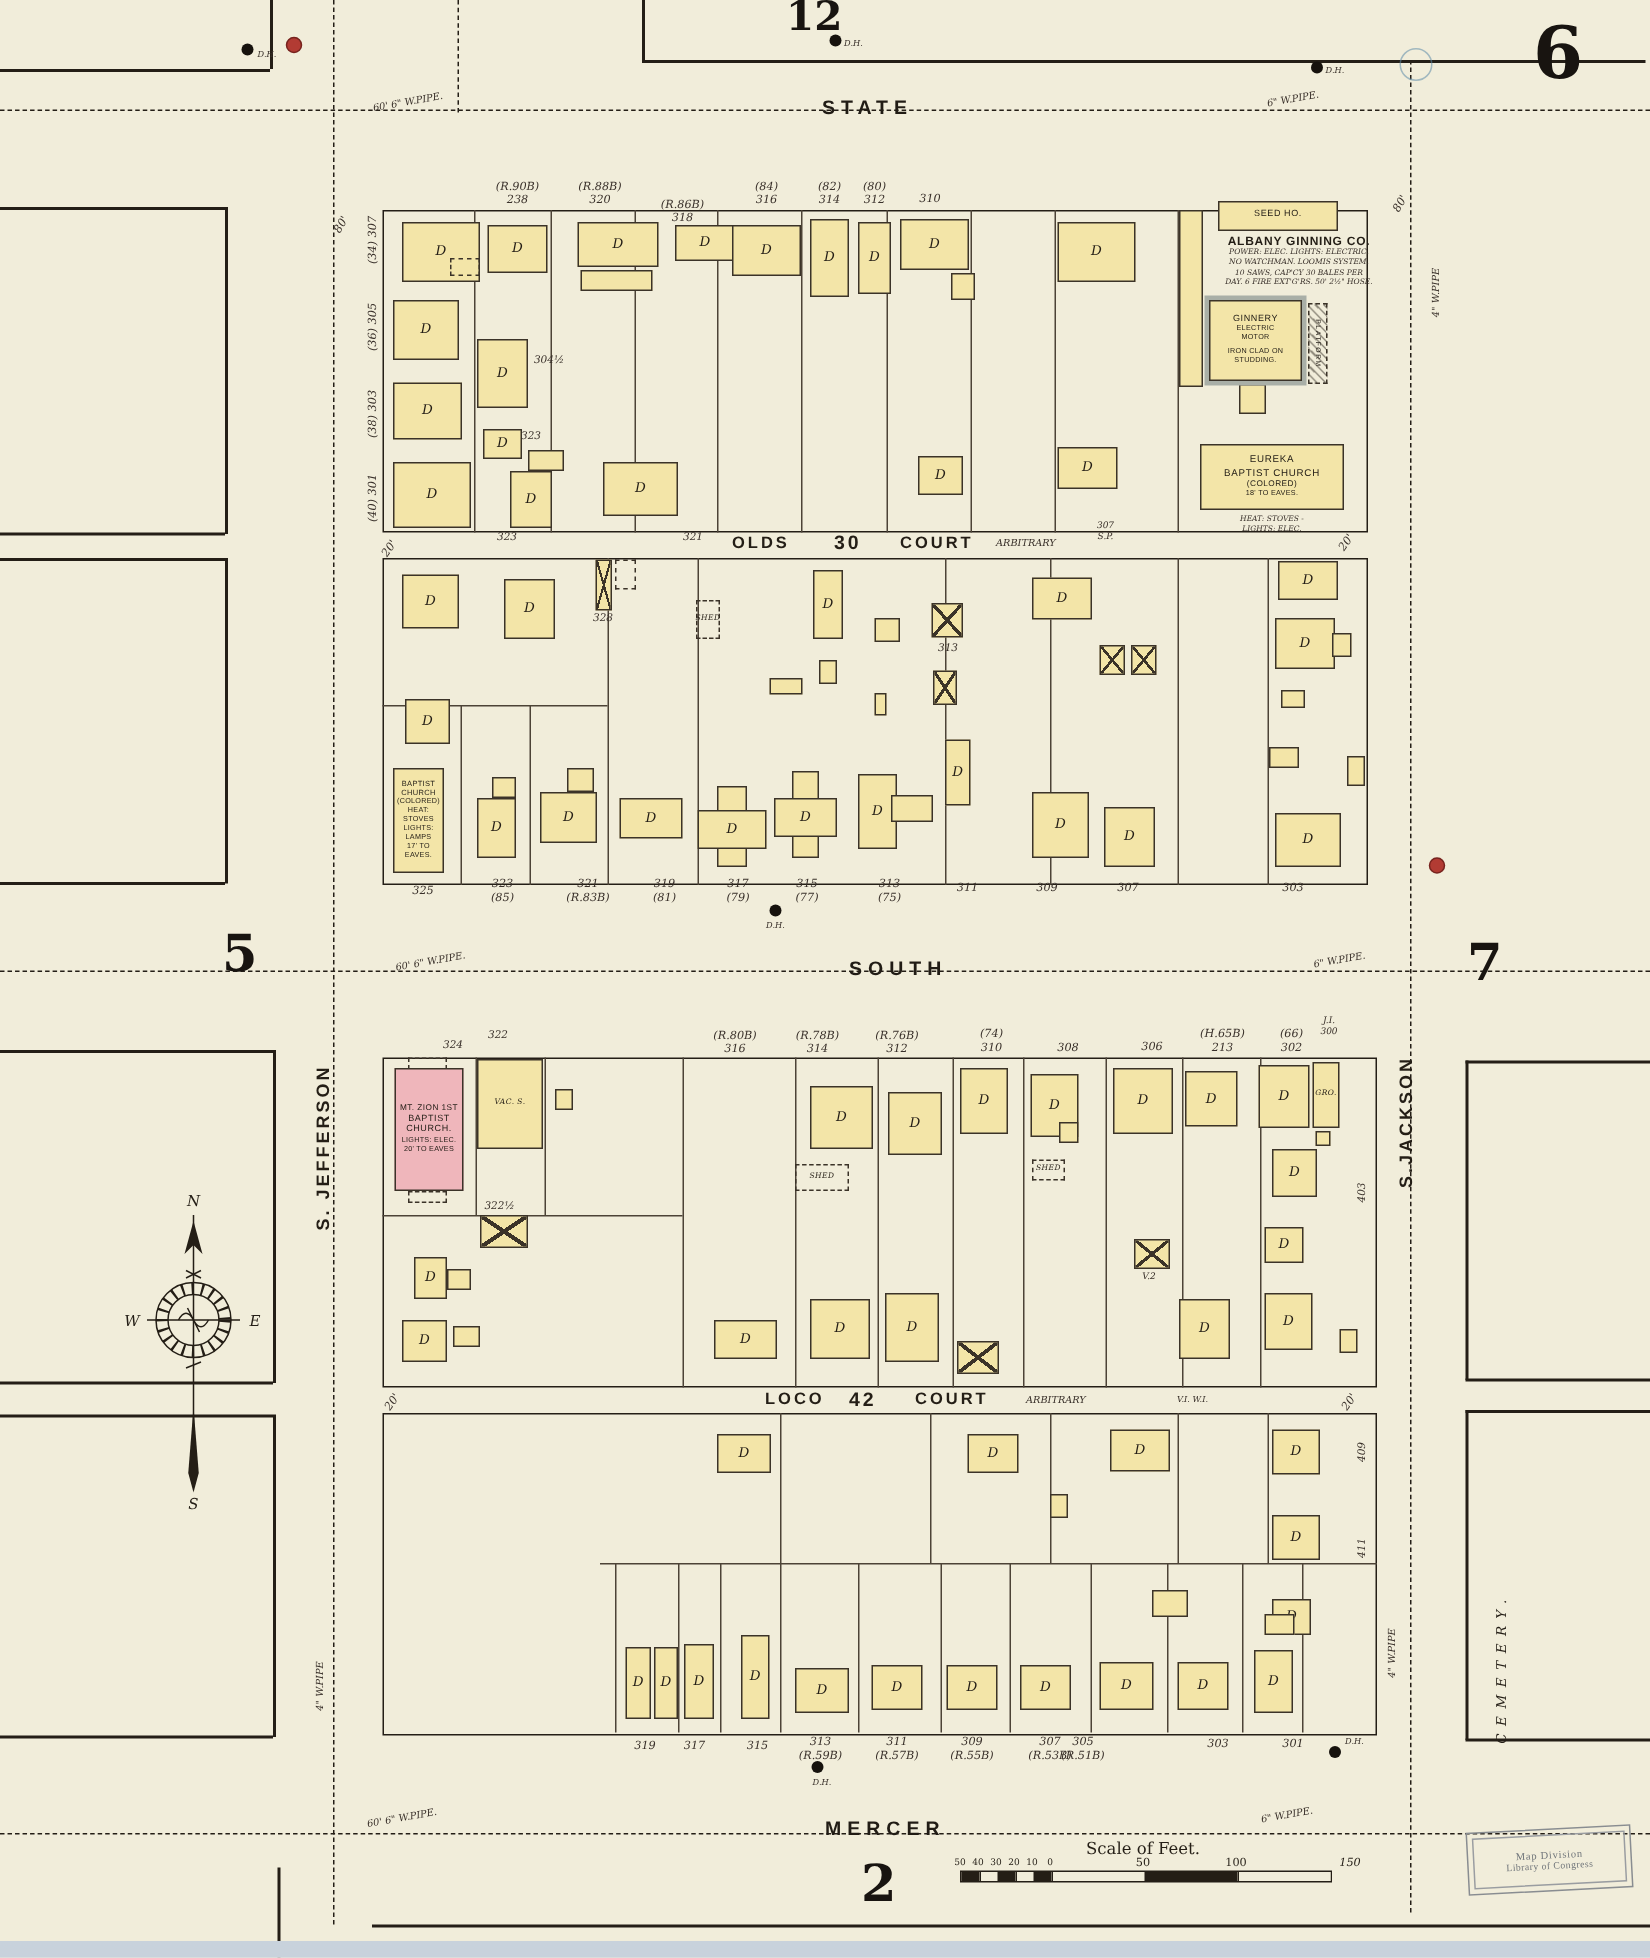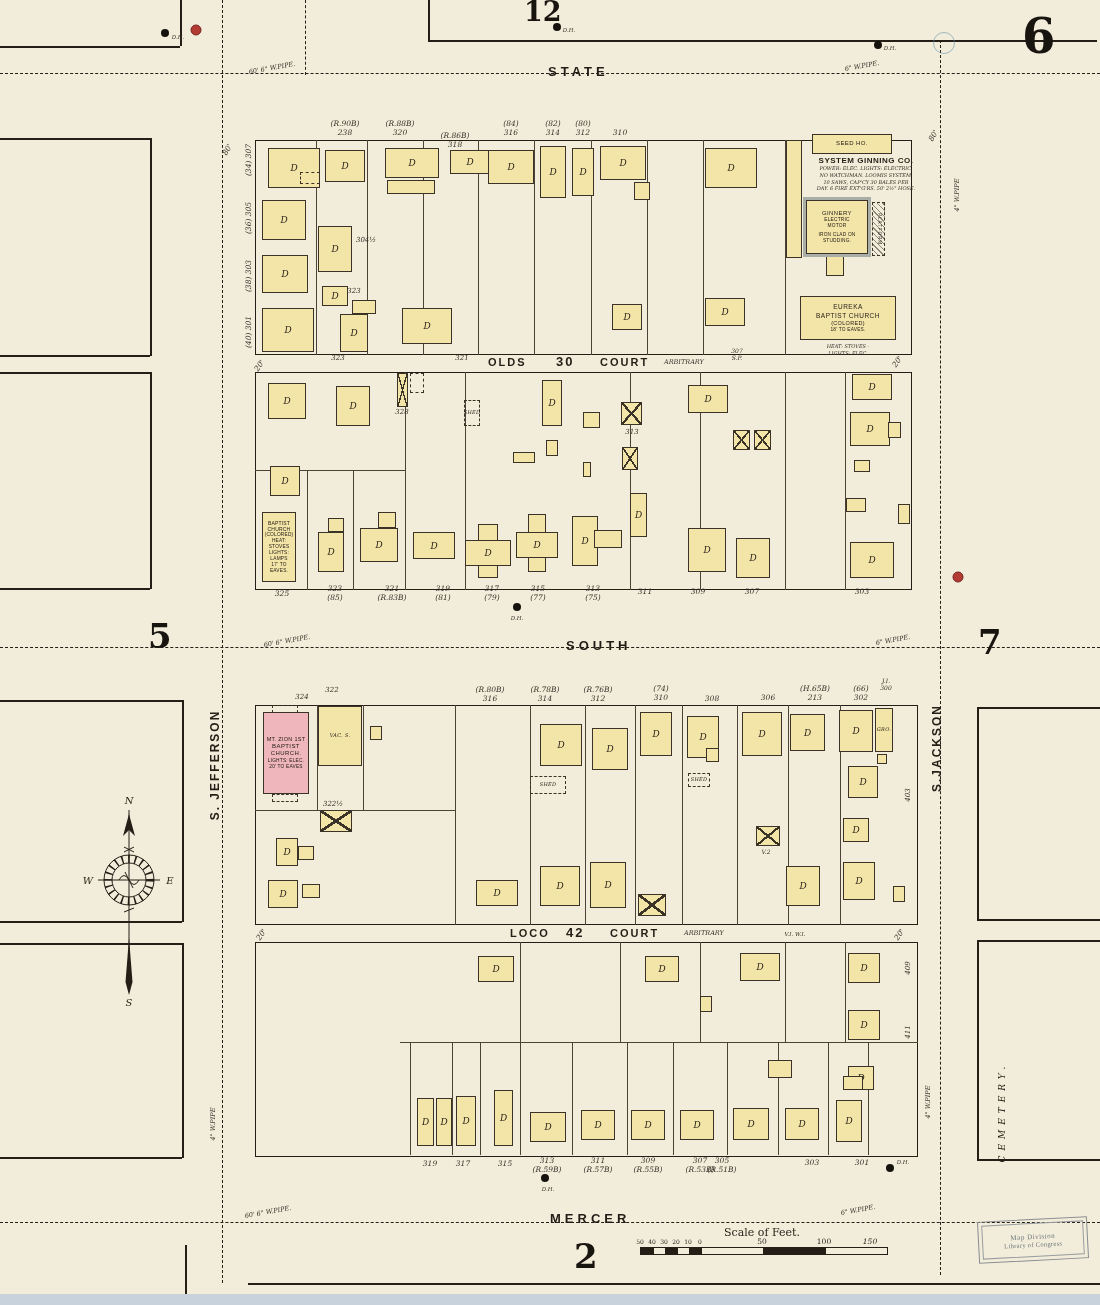--- a/index.html
+++ b/index.html
@@ -558,21 +558,21 @@
 
   <div class="court" style="left:510px;top:927px;">LOCO</div>
   <div class="court" style="left:566px;top:925px;font-size:13px;">42</div>
   <div class="court" style="left:610px;top:927px;">COURT</div>
   <div class="courtnote" style="left:684px;top:929px;">ARBITRARY</div>
 
   <div class="bldg nb" style="left:812px;top:134px;width:80px;height:20px;">
     <span class="nbl t6">SEED HO.</span>
   </div>
   <div class="abs" style="left:796px;top:156px;width:140px;">
-    <div style="font-weight:bold;font-size:8px;letter-spacing:.5px;text-align:center;">SYSTEM GINNING CO.</div>
+    <div style="font-weight:bold;font-size:8px;letter-spacing:.5px;text-align:center;">ALBANY GINNING CO.</div>
     <div class="detail">POWER: ELEC.  LIGHTS: ELECTRIC.</div>
     <div class="detail">NO WATCHMAN. LOOMIS SYSTEM.</div>
     <div class="detail">10 SAWS, CAP'CY 30 BALES PER</div>
     <div class="detail">DAY. 6 FIRE EXT'G'RS. 50' 2½" HOSE.</div>
   </div>
   <div class="bldg nb iron" style="left:806px;top:200px;width:62px;height:54px;">
     <span class="nbl t6">GINNERY</span>
     <span class="nbl t45">ELECTRIC</span>
     <span class="nbl t45">MOTOR</span>
     <span class="nbl t45" style="margin-top:3px;">IRON CLAD ON</span>
@@ -633,21 +633,21 @@
   <div id="scale">
     <div class="ttl">Scale of Feet.</div>
     <span class="stick" style="left:12px;">50</span>
     <span class="stick" style="left:24px;">40</span>
     <span class="stick" style="left:36px;">30</span>
     <span class="stick" style="left:48px;">20</span>
     <span class="stick" style="left:60px;">10</span>
     <span class="stick" style="left:72px;">0</span>
     <span class="stick big" style="left:134px;">50</span>
     <span class="stick big" style="left:196px;">100</span>
-    <span class="stick big" style="left:242px;font-style:italic;">150</span>
+    <span class="stick big" style="left:272px;font-style:italic;">150</span>
     <div class="bar">
       <div class="c ck" style="width:12px;"></div>
       <div class="c cw" style="width:12px;"></div>
       <div class="c ck" style="width:12px;"></div>
       <div class="c cw" style="width:12px;"></div>
       <div class="c ck" style="width:12px;"></div>
       <div class="c cw" style="width:62px;"></div>
       <div class="c ck" style="width:62px;"></div>
       <div class="c cw" style="width:62px;"></div>
     </div>

